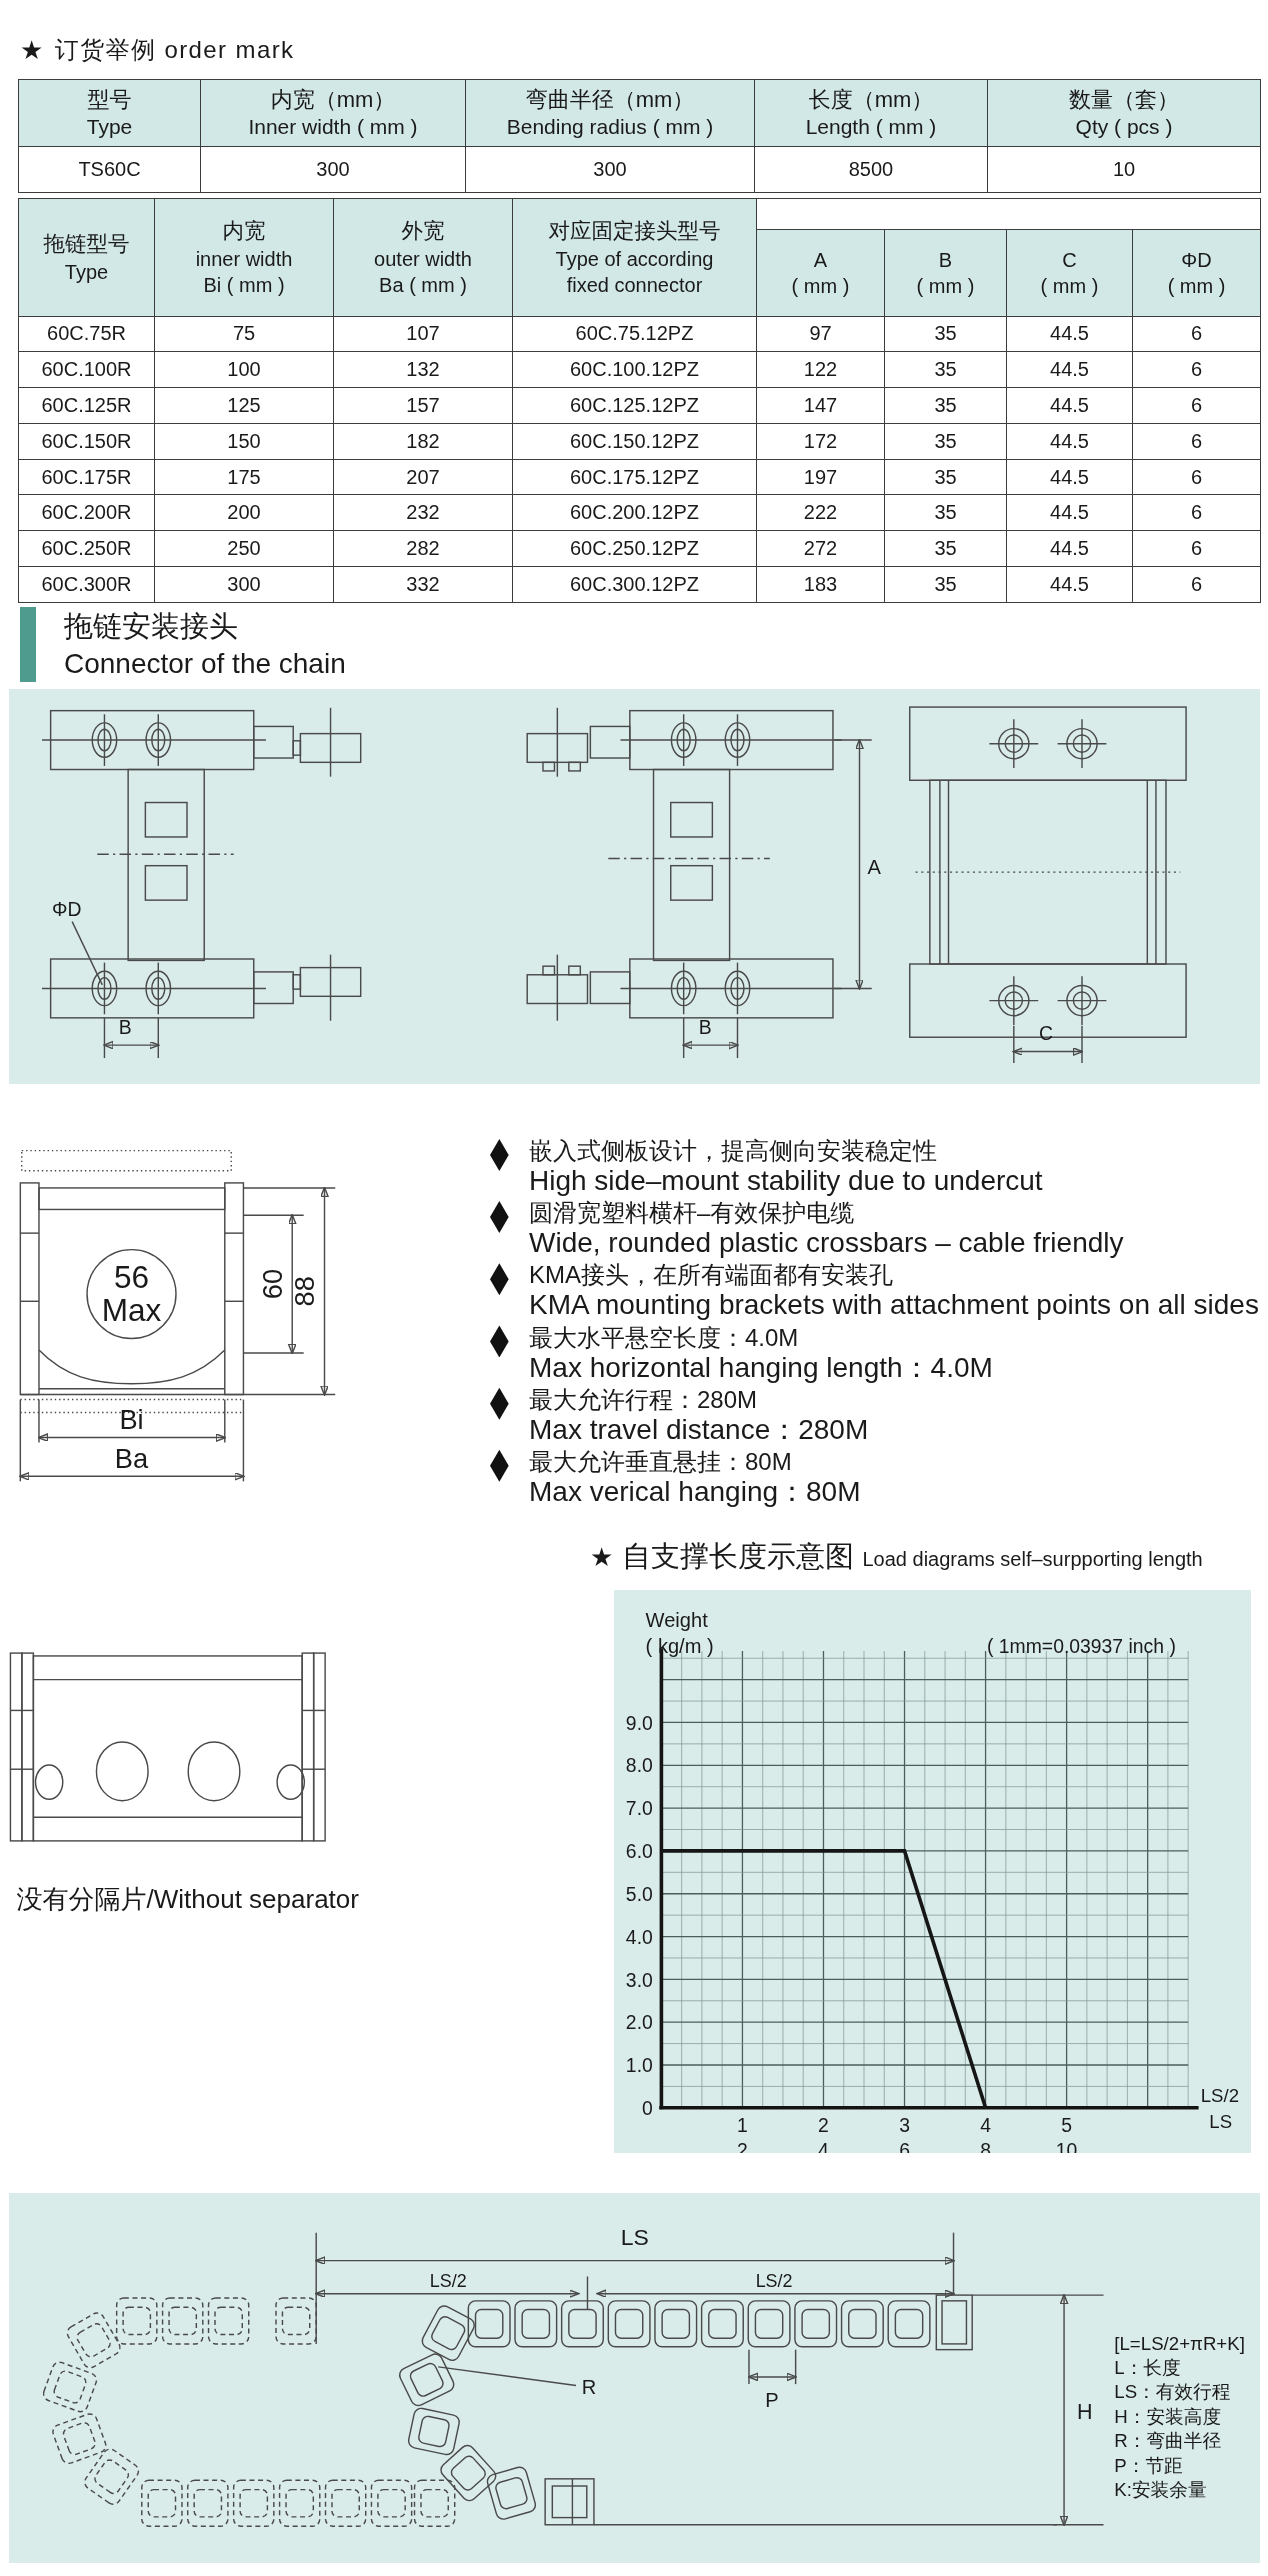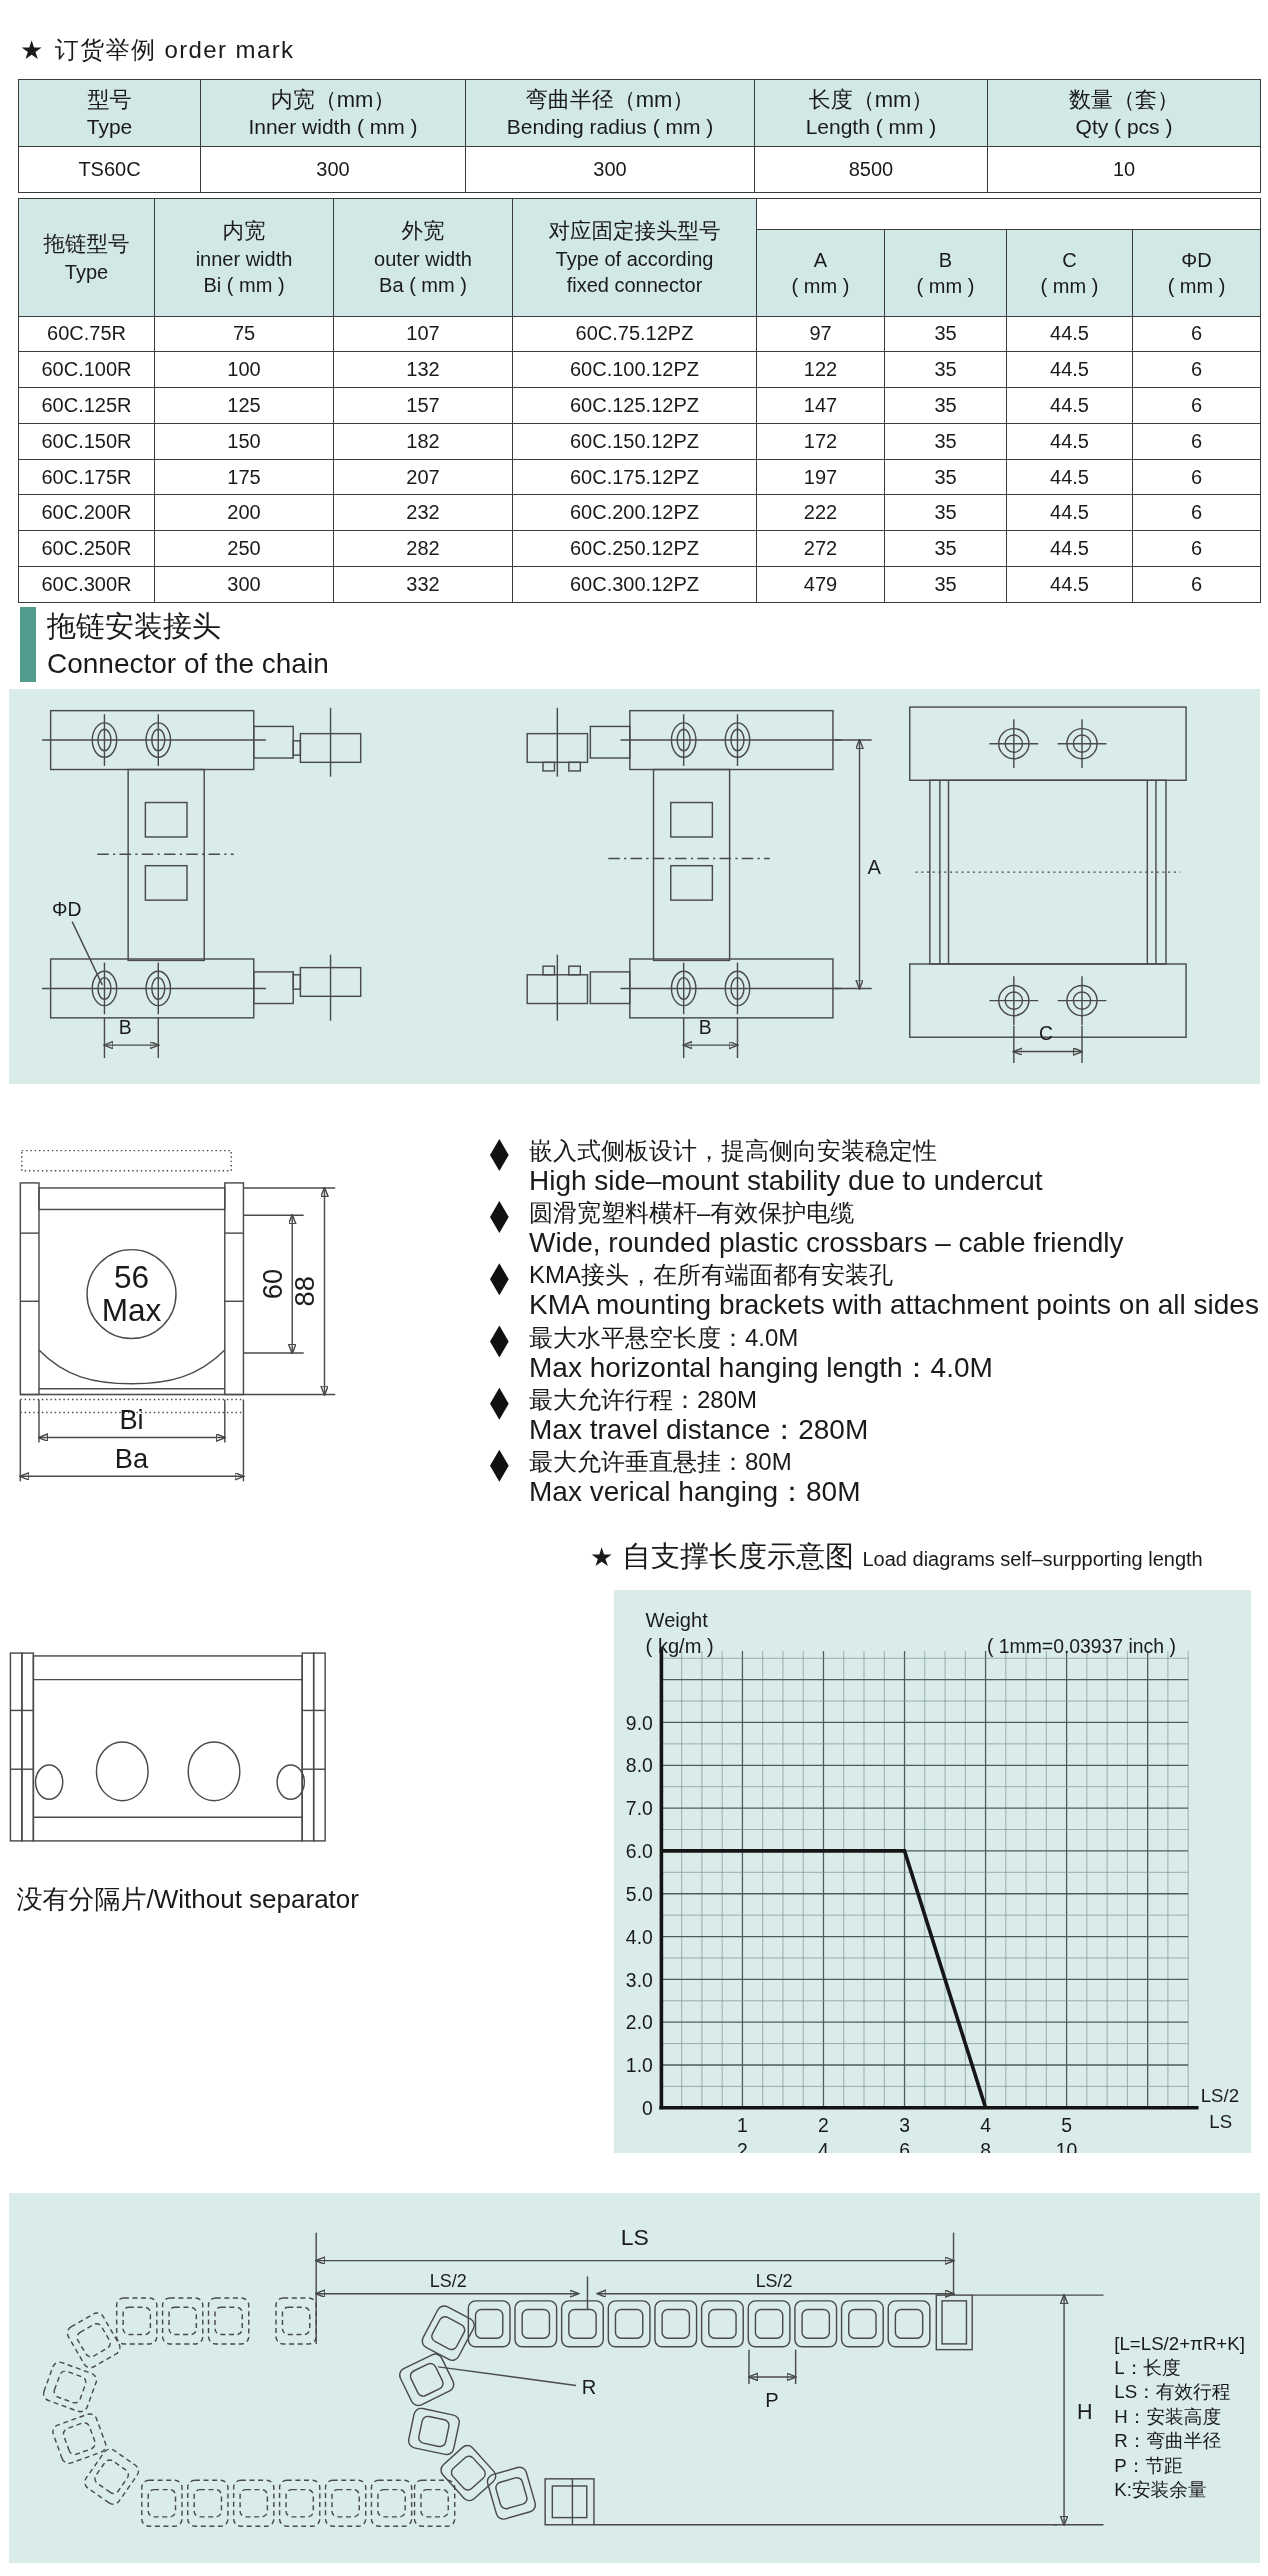--- a/index.html
+++ b/index.html
@@ -2,21 +2,21 @@
 <html style="font-size:11.5px"><head>
 <meta charset="utf-8">
 <style>
   html,body{margin:0;padding:0;background:#fff;}
   .page{position:relative;width:1268px;height:2576px;background:#ffffff;overflow:hidden;
         font-family:"Liberation Sans","DejaVu Sans",sans-serif;color:#1a1a1a;}
   
   .order-head{position:absolute;left:20px;top:34px;display:flex;align-items:center;gap:11.5px;}
   .order-head .star{font-size:26px;line-height:26px;}
   .order-head .txt{font-size:24px;letter-spacing:1.4px;}
-  .sec-head{position:absolute;display:flex;gap:11px;align-items:flex-end;}
+  .sec-head{position:absolute;display:flex;gap:28px;align-items:flex-end;}
   .sec-head .bar{width:16px;height:75px;background:#4f9b8e;}
   .sec-head .cn{font-size:29px;line-height:39px;}
   .sec-head .en{font-size:28px;line-height:36px;}
   
   table{border-collapse:collapse;table-layout:fixed;background:#fff;}
   .dtab{position:absolute;left:18px;width:1243px;}
   .dtab th,.dtab td{border:1.4px solid #3c3c3c;text-align:center;vertical-align:middle;padding:1.4px 2.9px;}
   .dtab th{background:#d2e8e6;font-weight:normal;}
   .dtab th.blank{background:#ffffff;height:27px;}
   .t1 th{height:63px;}
@@ -218,21 +218,21 @@
           <td>272</td>
           <td>35</td>
           <td>44.5</td>
           <td>6</td>
         </tr>
     <tr>
           <td>60C.300R</td>
           <td>300</td>
           <td>332</td>
           <td>60C.300.12PZ</td>
-          <td>479</td>
+          <td>183</td>
           <td>35</td>
           <td>44.5</td>
           <td>6</td>
         </tr>
   </tbody>
     </table>
 
   <div class="sec-head" style="left:20px;top:607px;">
     <div class="bar"></div>
     <div>

